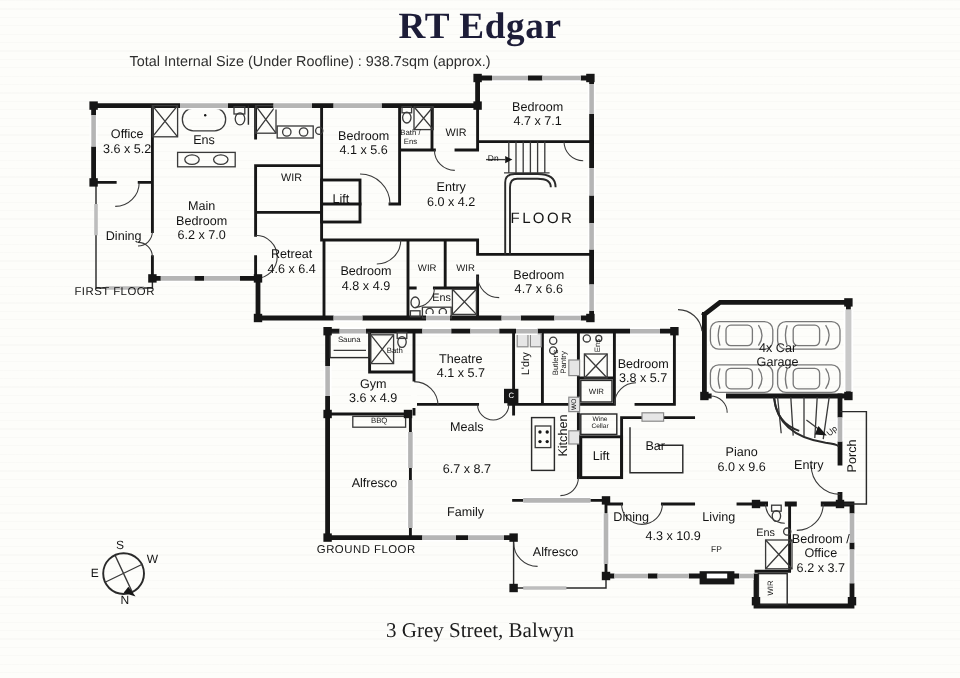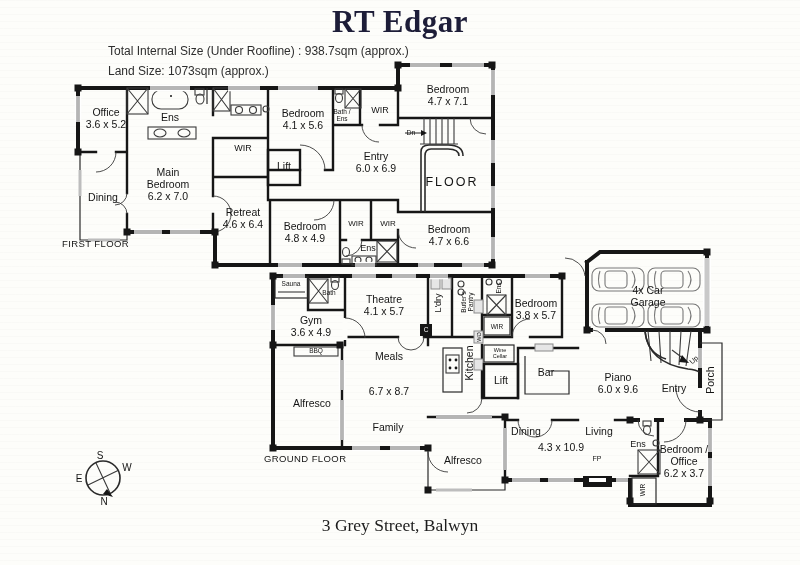--- a/index.html
+++ b/index.html
@@ -239,21 +239,20 @@
 
   <g>
     <circle class="w15" cx="103" cy="478" r="17"></circle>
     <path class="fx" d="M96,463 L110,493 M88,485 L119,470"></path>
     <polygon class="blk" points="107,489 113,497 103,494"></polygon>
   </g>
 </svg>
 
 <div class="title">RT Edgar</div>
 <div class="meta" style="top:44px">Total Internal Size (Under Roofline) :  938.7sqm (approx.)</div>
-<div class="meta" style="top:64px">Land Size: 1073sqm (approx.)</div>
 
 <div class="lbl" style="left:106px;top:119px">
       <span>Office</span>
       <span>3.6 x 5.2</span>
     </div>
 <div class="lbl" style="left:170px;top:118px">
       <span>Ens</span>
     </div>
 <div class="lbl" style="left:168px;top:185px">
       <span>Main</span>
@@ -282,21 +281,21 @@
     </div>
 <div class="lbl" style="left:448px;top:96px">
       <span>Bedroom</span>
       <span>4.7 x 7.1</span>
     </div>
 <div class="lbl s7" style="left:411px;top:133px">
       <span>Dn</span>
     </div>
 <div class="lbl" style="left:376px;top:163px">
       <span>Entry</span>
-      <span>6.0 x 6.9</span>
+      <span>6.0 x 4.2</span>
     </div>
 <div class="lbl void" style="left:452px;top:182px">
       <span>FLOOR</span>
     </div>
 <div class="lbl" style="left:243px;top:219px">
       <span>Retreat</span>
       <span>4.6 x 6.4</span>
     </div>
 <div class="lbl" style="left:305px;top:233px">
       <span>Bedroom</span>

